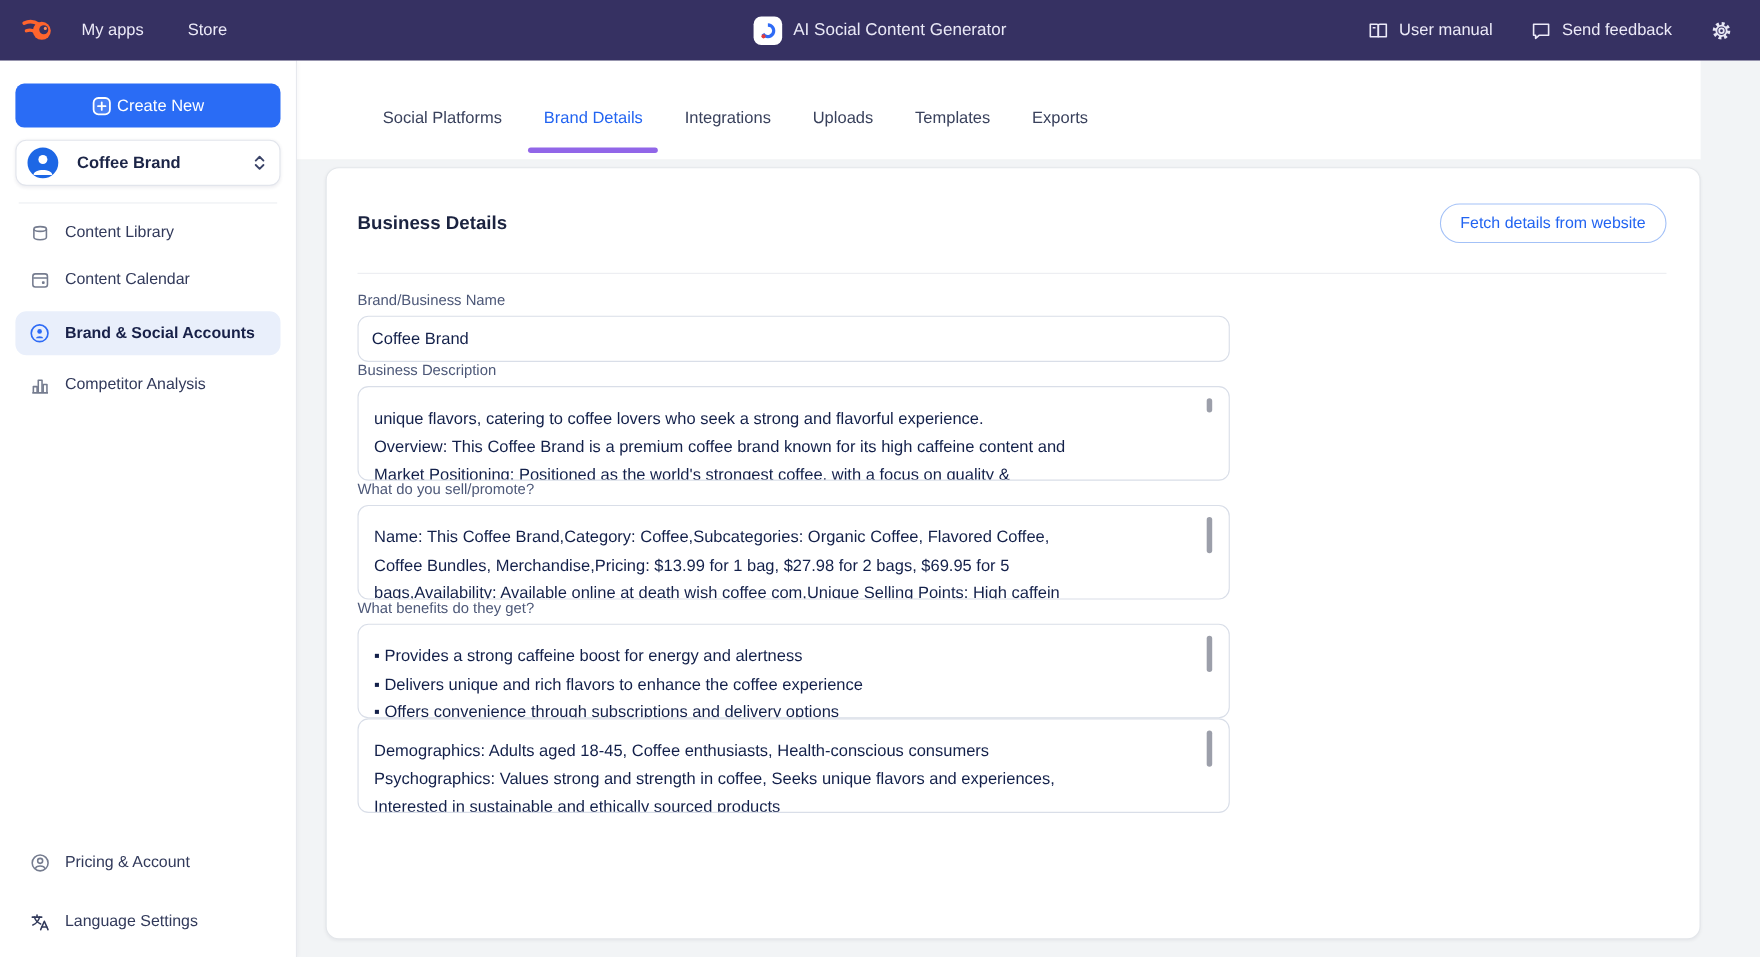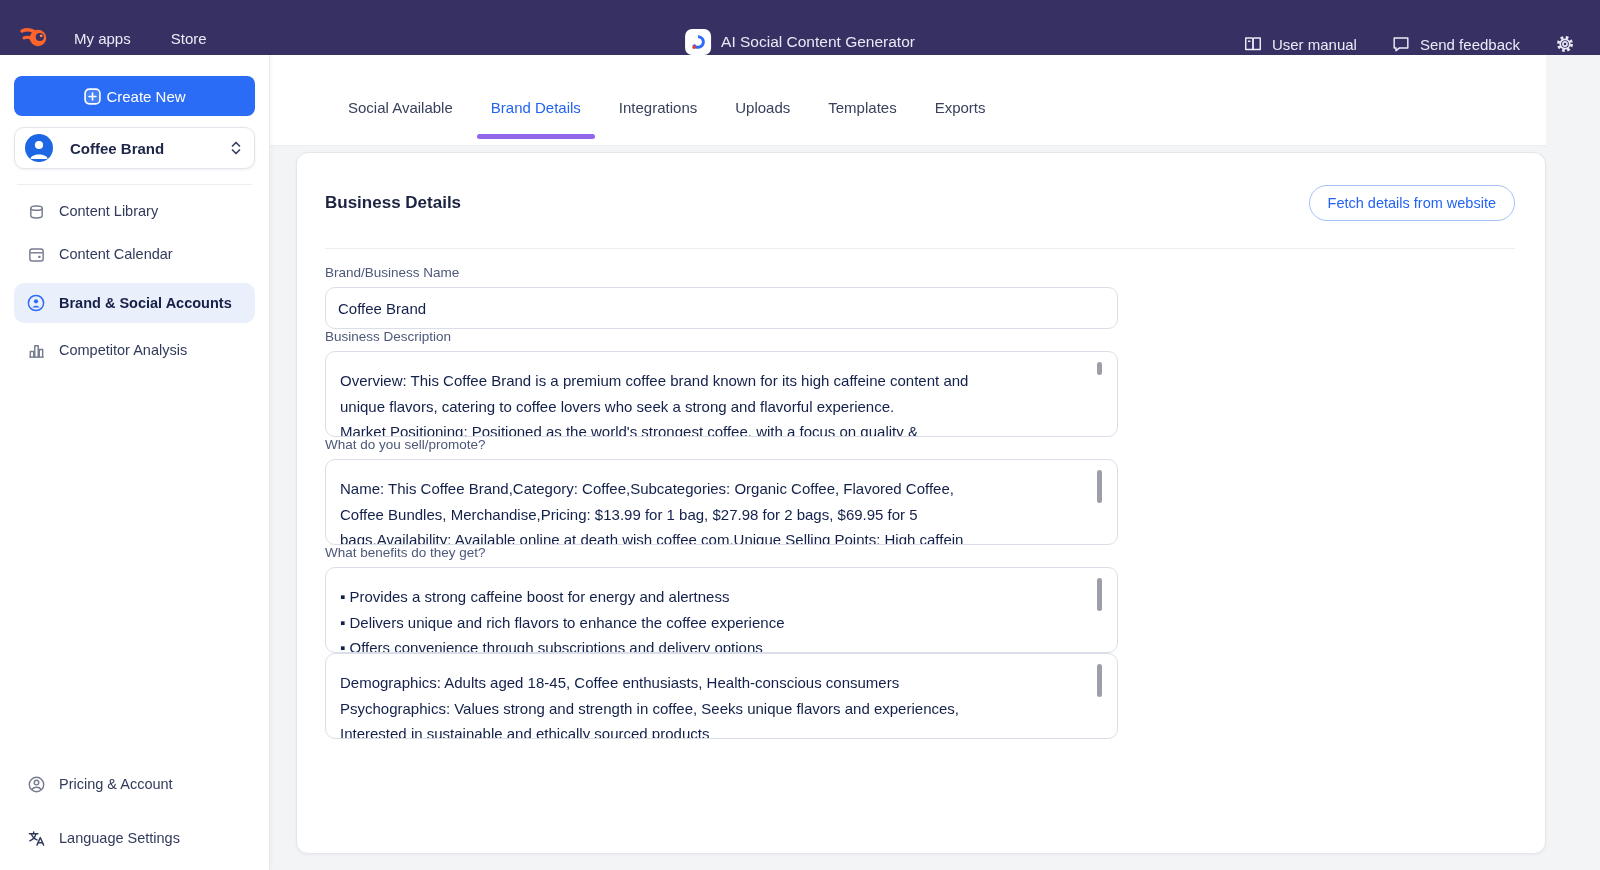--- a/index.html
+++ b/index.html
@@ -1,21 +1,21 @@
 <!DOCTYPE html>
 <html><head>
 <meta charset="utf-8">
 <style>
   * { margin:0; padding:0; box-sizing:border-box; }
   html,body { width:1600px; height:870px; overflow:hidden; background:#f2f4f6;
     font-family:"Liberation Sans", sans-serif; }
 
   
   .topbar { position:absolute; top:0; left:0; width:1600px; height:55px;
-    background:#363162; display:flex; align-items:flex-end; color:#efeefb; z-index:30; }
+    background:#363162; display:flex; align-items:center; color:#efeefb; z-index:30; }
   .topbar-left { display:flex; align-items:center; padding-left:14px; }
   .logo { width:40px; height:34px; display:flex; align-items:center; justify-content:center; cursor:pointer; }
   .top-nav { display:flex; align-items:center; margin-left:20px; gap:40px; }
   .top-nav-item { font-size:15px; font-weight:500; color:#eceaf8; cursor:pointer; }
   .topbar-center { position:absolute; left:50%; transform:translateX(-50%);
     display:flex; align-items:center; gap:10px; }
   .app-badge { width:26px; height:26px; background:#fff; border-radius:7px;
     display:flex; align-items:center; justify-content:center; }
   .app-title { font-size:15.5px; font-weight:500; color:#e9e8f6; }
   .topbar-right { margin-left:auto; display:flex; align-items:center; gap:34px; padding-right:24px; }
@@ -231,21 +231,21 @@
         </svg>
       </span>
       <span>Language Settings</span>
     </div>
   </div>
 </aside>
 
 <main class="main">
   <div class="tabstrip">
     <div class="tabs">
-      <div class="tab">Social Available</div>
+      <div class="tab">Social Platforms</div>
       <div class="tab active">Brand Details</div>
       <div class="tab">Integrations</div>
       <div class="tab">Uploads</div>
       <div class="tab">Templates</div>
       <div class="tab">Exports</div>
     </div>
   </div>
 
   <section class="card">
     <div class="card-header">
@@ -255,22 +255,22 @@
     <div class="card-divider"></div>
 
     <div class="field first">
       <div class="field-label">Brand/Business Name</div>
       <input class="text-input" type="text" value="Coffee Brand" style="">
     </div>
 
     <div class="field">
       <div class="field-label">Business Description</div>
       <div class="textarea-box">
+        <div class="ta-line">unique flavors, catering to coffee lovers who seek a strong and flavorful experience.</div>
         <div class="ta-line">Overview: This Coffee Brand is a premium coffee brand known for its high caffeine content and</div>
-        <div class="ta-line">unique flavors, catering to coffee lovers who seek a strong and flavorful experience.</div>
         <div class="ta-line">Market Positioning: Positioned as the world's strongest coffee, with a focus on quality &amp;</div>
         <div class="scroll-thumb thumb-short"></div>
       </div>
     </div>
 
     <div class="field">
       <div class="field-label">What do you sell/promote?</div>
       <div class="textarea-box">
         <div class="ta-line">Name: This Coffee Brand,Category: Coffee,Subcategories: Organic Coffee, Flavored Coffee,</div>
         <div class="ta-line">Coffee Bundles, Merchandise,Pricing: $13.99 for 1 bag, $27.98 for 2 bags, $69.95 for 5</div>

